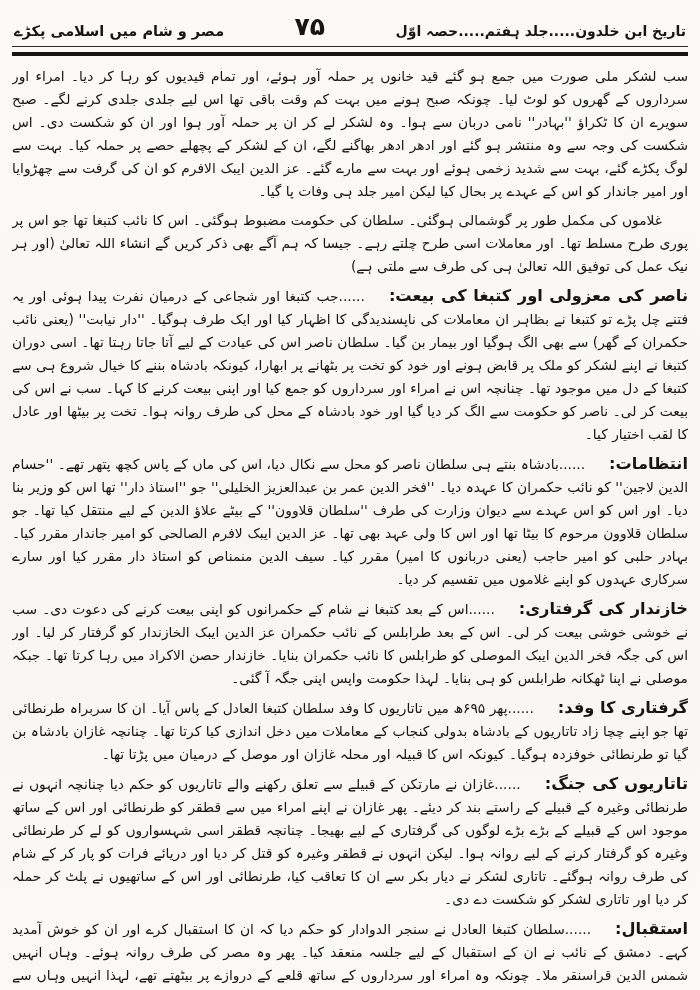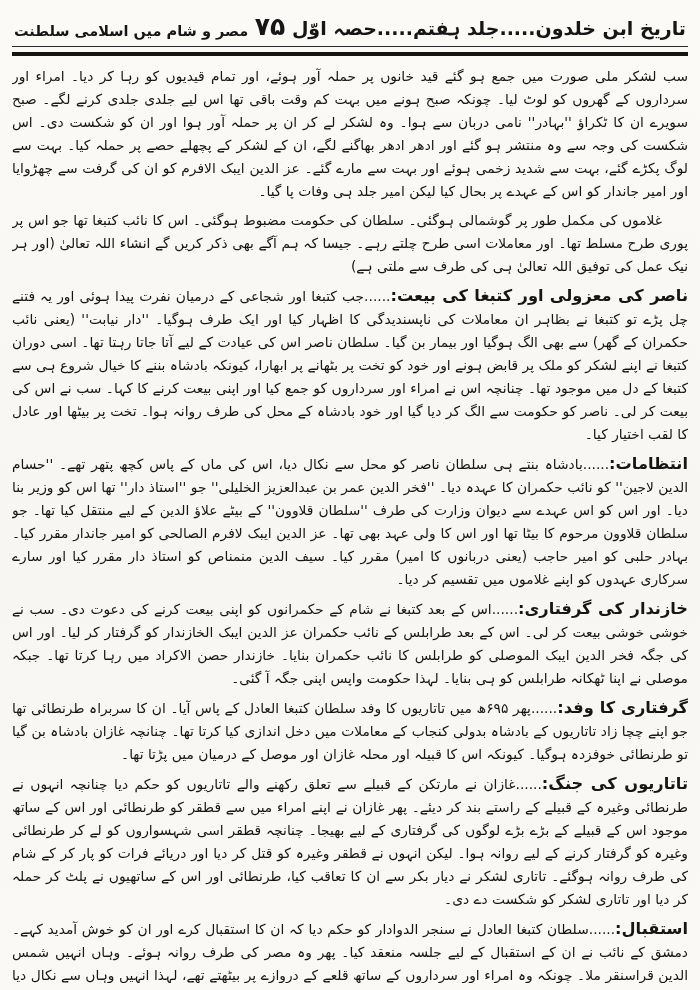--- a/index.html
+++ b/index.html
@@ -23,21 +23,21 @@
     padding: 8px 12px 0 12px;
   }
   .header {
     display: flex;
     justify-content: space-between;
     align-items: flex-end;
     font-weight: bold;
     padding: 2px 2px 7px 2px;
   }
   .h-right {
-    font-size: 19px;
+    font-size: 14px;
     letter-spacing: -0.2px;
     white-space: nowrap;
   }
   .h-center {
     font-size: 25px;
     font-weight: bold;
     transform: translateY(2px);
   }
   .h-left {
     font-size: 14.5px;
@@ -64,33 +64,34 @@
   .para {
     margin: 0 0 6px 0;
   }
   .para.indent {
     text-indent: 26px;
   }
   .sec-h {
     font-weight: bold;
     font-size: 16.2px;
     letter-spacing: 0.2px;
+    margin-left: 24px;
   }
   .sec-t {
   }
 </style>
 </head>
 <body>
 
 <div class="page">
 
   <div class="header">
     <div class="h-right">تاریخ ابن خلدون.....جلد ہفتم.....حصہ اوّل</div>
     <div class="h-center">۷۵</div>
-    <div class="h-left">مصر و شام میں اسلامی سلطنت</div>
+    <div class="h-left">مصر و شام میں اسلامی پکڑے</div>
   </div>
 
   <div class="rule-thin"></div>
   <div class="rule-thick"></div>
 
   <div class="content">
 
     <p class="para"><span class="sec-t">سب لشکر ملی صورت میں جمع ہو گئے قید خانوں پر حملہ آور ہوئے، اور تمام قیدیوں کو رہا کر دیا۔ امراء اور سرداروں کے گھروں کو لوٹ لیا۔ چونکہ صبح ہونے میں بہت کم وقت باقی تھا اس لیے جلدی جلدی کرنے لگے۔ صبح سویرے ان کا ٹکراؤ ''بہادر'' نامی دربان سے ہوا۔ وہ لشکر لے کر ان پر حملہ آور ہوا اور ان کو شکست دی۔ اس شکست کی وجہ سے وہ منتشر ہو گئے اور ادھر ادھر بھاگنے لگے، ان کے لشکر کے پچھلے حصے پر حملہ کیا۔ بہت سے لوگ پکڑے گئے، بہت سے شدید زخمی ہوئے اور بہت سے مارے گئے۔ عز الدین ایبک الافرم کو ان کی گرفت سے چھڑوایا اور امیر جاندار کو اس کے عہدے پر بحال کیا لیکن امیر جلد ہی وفات پا گیا۔</span></p>
 
     <p class="para indent"><span class="sec-t">غلاموں کی مکمل طور پر گوشمالی ہوگئی۔ سلطان کی حکومت مضبوط ہوگئی۔ اس کا نائب کتبغا تھا جو اس پر پوری طرح مسلط تھا۔ اور معاملات اسی طرح چلتے رہے۔ جیسا کہ ہم آگے بھی ذکر کریں گے انشاء اللہ تعالیٰ (اور ہر نیک عمل کی توفیق اللہ تعالیٰ ہی کی طرف سے ملتی ہے)</span></p>

